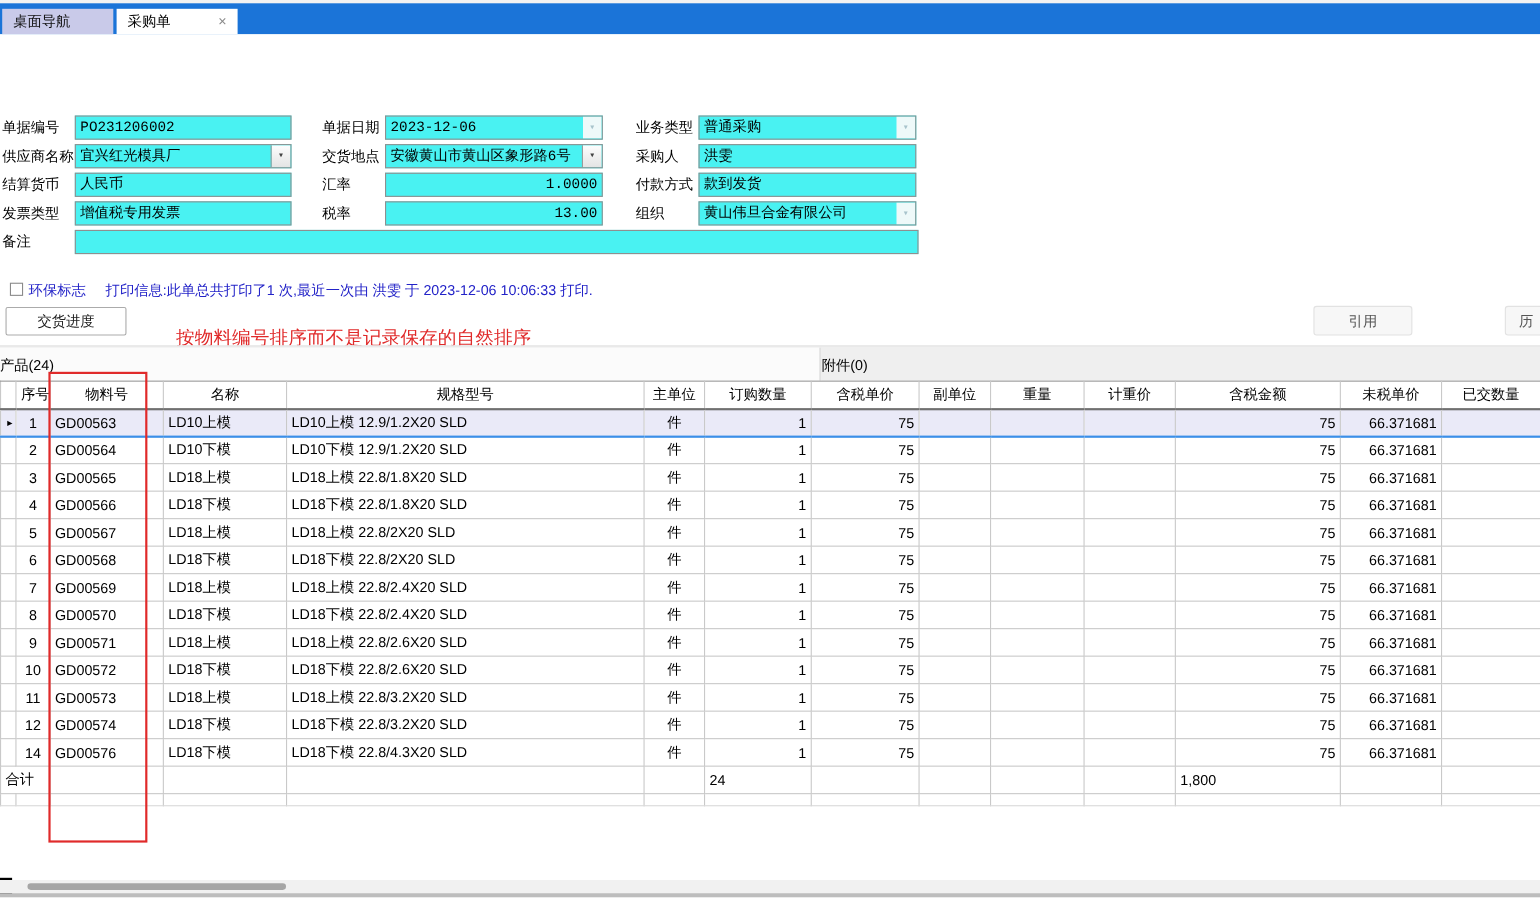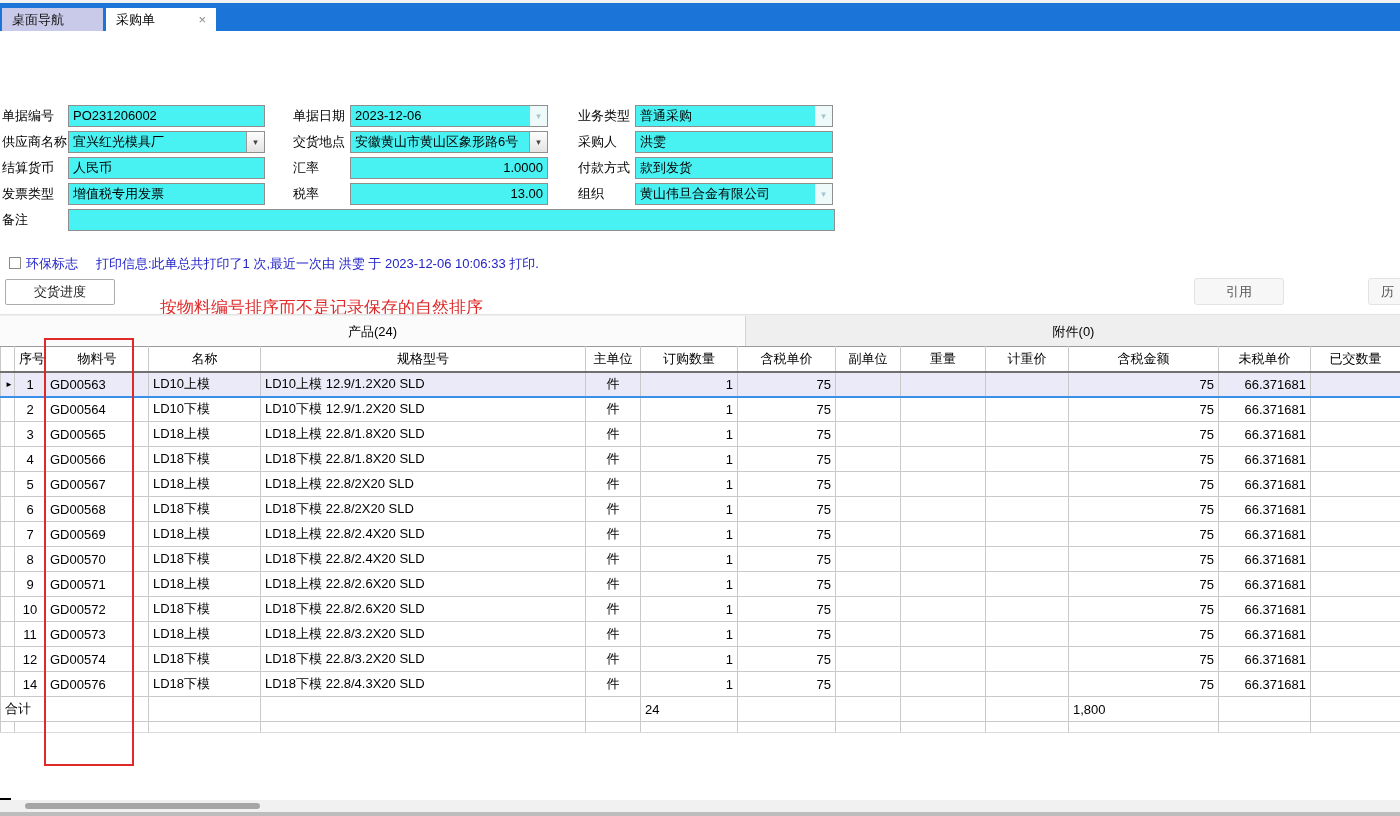--- a/index.html
+++ b/index.html
@@ -10,37 +10,37 @@
   }
   
   .titlebar{position:absolute;top:0;left:0;width:1400px;height:31px;background:#1b74d8;border-top:3px solid #f2f2f2;box-sizing:border-box;}
   .tabs{position:absolute;left:2px;bottom:0;display:flex;gap:3px;height:23px;}
   .tab{height:23px;line-height:23px;padding:0 10px;font-size:13px;box-sizing:border-box;white-space:nowrap;}
   .tab-nav{background:#c9cae9;color:#111;width:101px;}
   .tab-active{background:#ffffff;color:#000;width:110px;display:flex;align-items:center;justify-content:space-between;}
   .close-x{color:#8a8a8a;font-size:13px;line-height:23px;padding-left:8px;cursor:default;}
   
   .flabel{position:absolute;height:22px;line-height:22px;font-size:13px;color:#000;white-space:nowrap;}
-  .field{position:absolute;height:22px;background:#49f2f2;border:1px solid #8f8f8f;box-sizing:border-box;line-height:20px;padding:0 4px;font-size:13px;overflow:hidden;white-space:nowrap;}
+  .field{position:absolute;height:22px;background:#49f2f2;border:1px solid #8f8f8f;box-sizing:border-box;line-height:20px;padding:0 4px;font-size:13px;overflow:hidden;white-space:nowrap;font-family:Liberation Mono, monospace;}
   .field.ar{text-align:right;}
   .fval{display:inline-block;}
   .chev{position:absolute;right:0;top:0;bottom:0;width:17px;display:flex;align-items:center;justify-content:center;font-size:9px;}
   .chev-btn{background:linear-gradient(#fdfdfd,#e4e4e4);border-left:1px solid #9a9a9a;color:#444;}
   .chev-flat{background:#eef9f9;color:#a8c4cc;}
   
   .checkbox{position:absolute;width:12px;height:12px;background:#fff;border:1px solid #8a8a8a;box-sizing:border-box;}
   .blue-text{position:absolute;color:#2323c8;font-size:13px;white-space:nowrap;}
   
   .btn{position:absolute;box-sizing:border-box;text-align:center;font-size:13px;cursor:default;}
   .btn-delivery{left:5px;top:279px;width:110px;height:26px;line-height:24px;background:#fff;border:1px solid #ababab;border-radius:2px;color:#222;}
   .btn-ghost{height:27px;line-height:25px;background:#f7f7f7;border:1px solid #e2e2e2;border-radius:3px;color:#555;}
   .annotation{position:absolute;left:160px;top:296px;color:#e02a2a;font-size:17px;white-space:nowrap;}
   
   .gridtabs{position:absolute;top:314px;left:0;width:1400px;height:32px;background:#efefef;border-top:1px solid #e3e3e3;box-sizing:border-box;}
-  .gtab{position:absolute;top:1px;height:31px;line-height:31px;text-align:center;font-size:13px;box-sizing:border-box;}
+  .gtab{position:absolute;top:1px;height:31px;line-height:31px;font-size:13px;box-sizing:border-box;}
   .gtab-products{left:0;width:746px;background:#fbfbfb;border-right:1px solid #d4d4d4;}
   .gtab-attach{left:747px;width:653px;background:#efefef;}
   
   .grid-wrap{position:absolute;top:346px;left:0;width:1400px;background:#fff;}
   table.grid{border-collapse:collapse;table-layout:fixed;width:1400px;font-size:13px;}
   table.grid th,table.grid td{border:1px solid #c9c9c9;padding:0 4px;height:25px;overflow:hidden;white-space:nowrap;box-sizing:border-box;font-weight:normal;}
   table.grid th{border-top:1px solid #9a9a9a;border-bottom:2px solid #707070;text-align:center;background:#fff;}
   td.selcell{padding:0;text-align:center;font-size:8px;color:#000;background:#fff;}
   td.ac{text-align:center;} td.ar{text-align:right;} td.al{text-align:left;}
   tr.sel td{background:#eaeaf8;border-bottom:2px solid #3b8fe8;}

